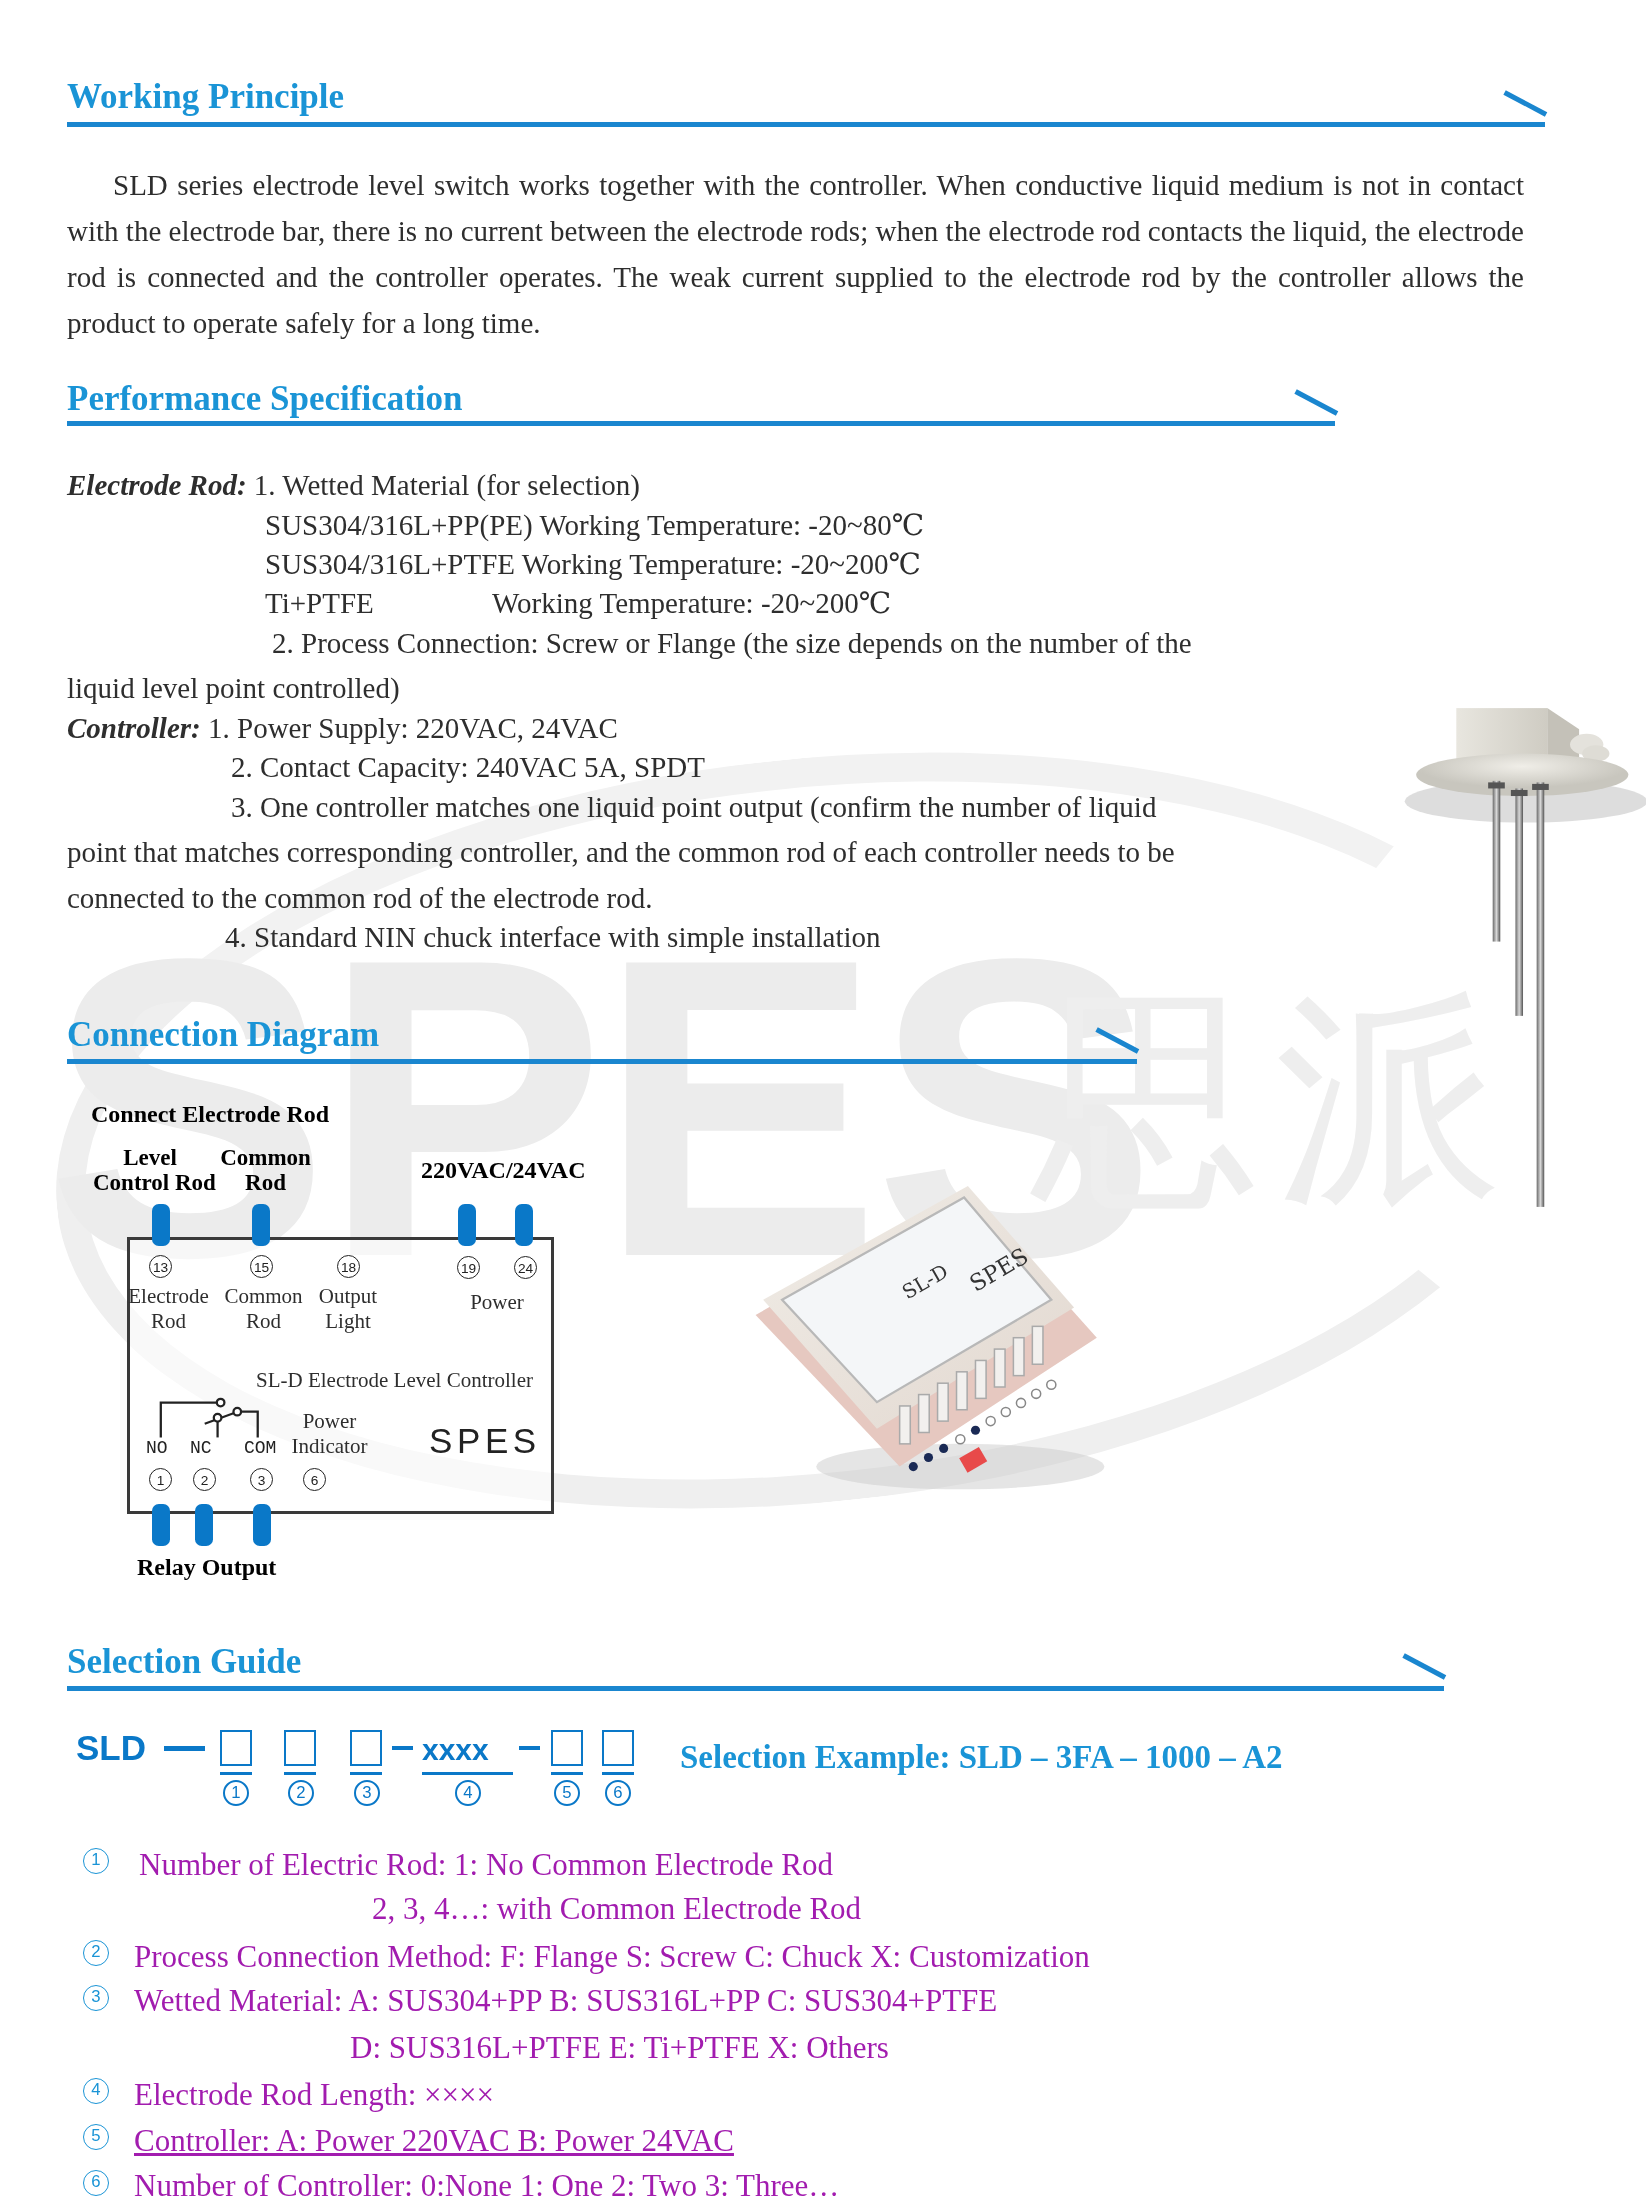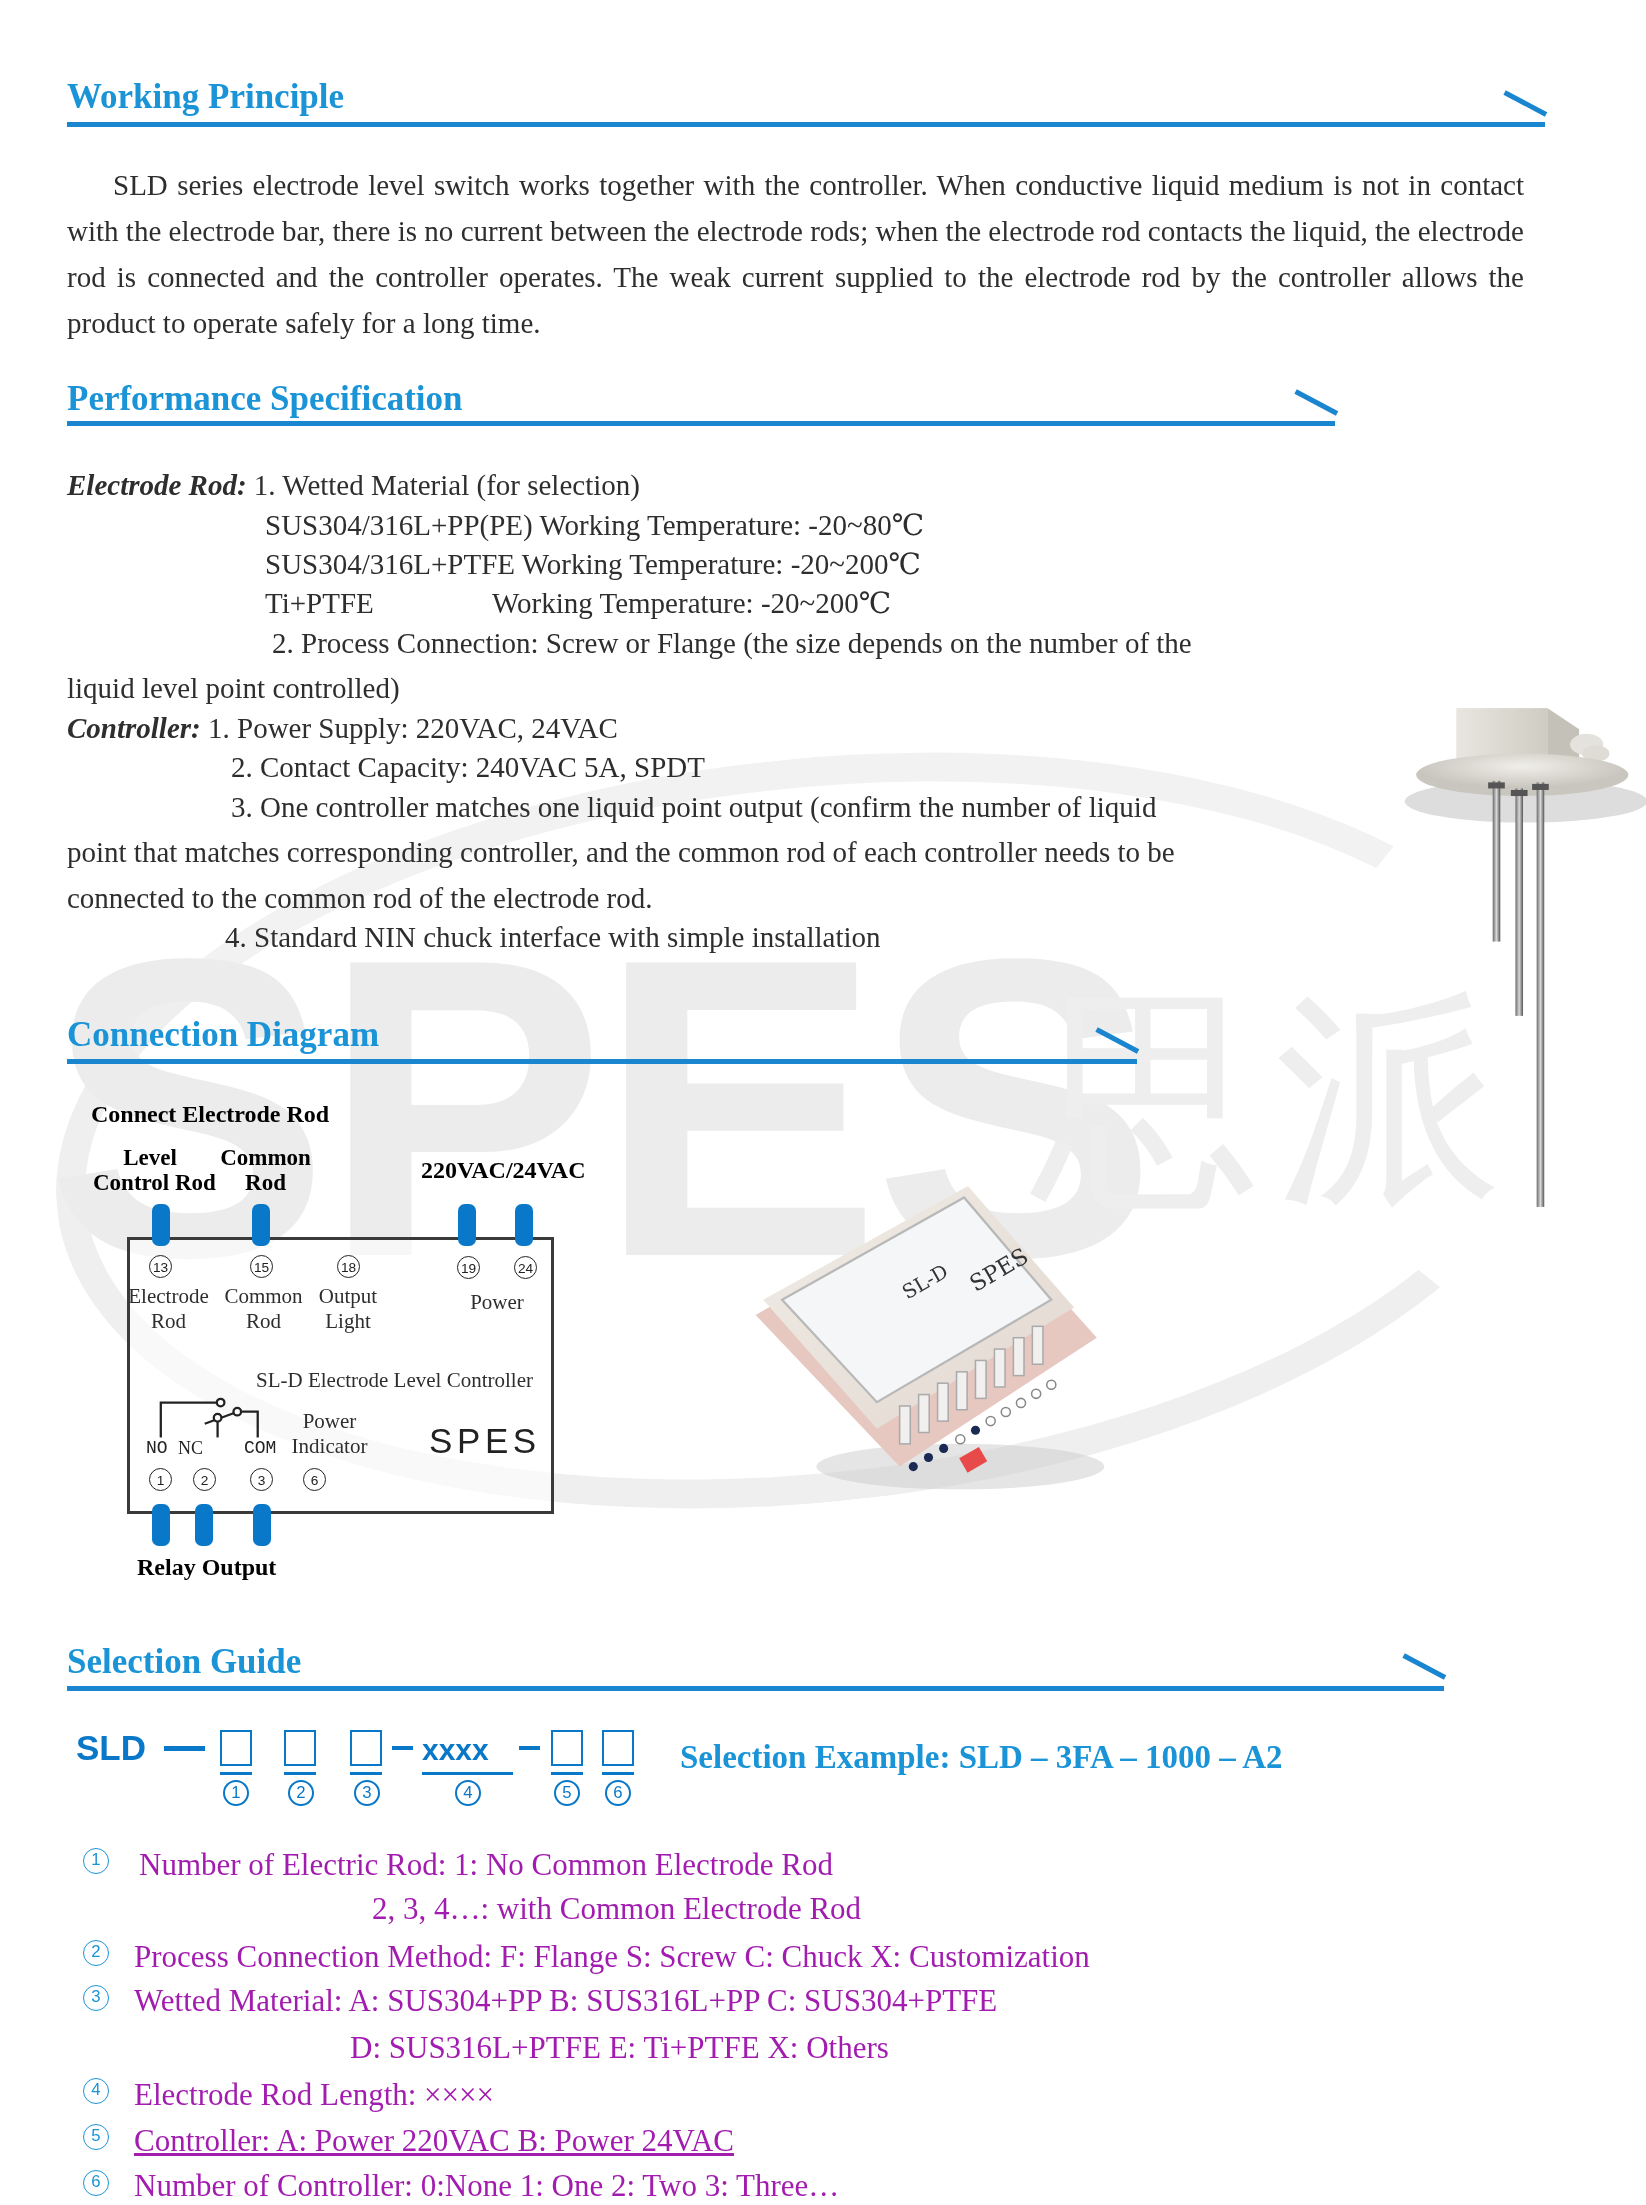--- a/index.html
+++ b/index.html
@@ -157,21 +157,21 @@
 <svg class="abs" style="left:144px; top:1392px;" width="129" height="53" viewBox="0 0 170 70">
   <polyline points="22,60 22,14 96,14" fill="none" stroke="#222" stroke-width="3"></polyline>
   <circle cx="101" cy="14" r="5" fill="#fff" stroke="#222" stroke-width="3"></circle>
   <line x1="80" y1="42" x2="118" y2="28" stroke="#222" stroke-width="3"></line>
   <circle cx="97" cy="34" r="5" fill="#fff" stroke="#222" stroke-width="3"></circle>
   <circle cx="123" cy="26" r="5" fill="#fff" stroke="#222" stroke-width="3"></circle>
   <line x1="97" y1="39" x2="97" y2="60" stroke="#222" stroke-width="3"></line>
   <polyline points="128,26 150,26 150,60" fill="none" stroke="#222" stroke-width="3"></polyline>
 </svg>
 <div class="mono" style="left:146px; top:1438px;">NO</div>
-<div class="mono" style="left:178px; top:1438px;font-family:Liberation Serif, serif;">NC</div>
+<div class="mono" style="left:190px; top:1438px;">NC</div>
 <div class="mono" style="left:244px; top:1438px;">COM</div>
 <div class="dlbl" style="left:288px; top:1409px; width:83px;">
   <div>Power</div>
     <div>Indicator</div>
 </div>
 <div class="spes-logo" style="left:429px; top:1421px;">SPES</div>
 
 <div class="circ" style="left:149px; top:1468px;">1</div>
 <div class="circ" style="left:193px; top:1468px;">2</div>
 <div class="circ" style="left:250px; top:1468px;">3</div>

